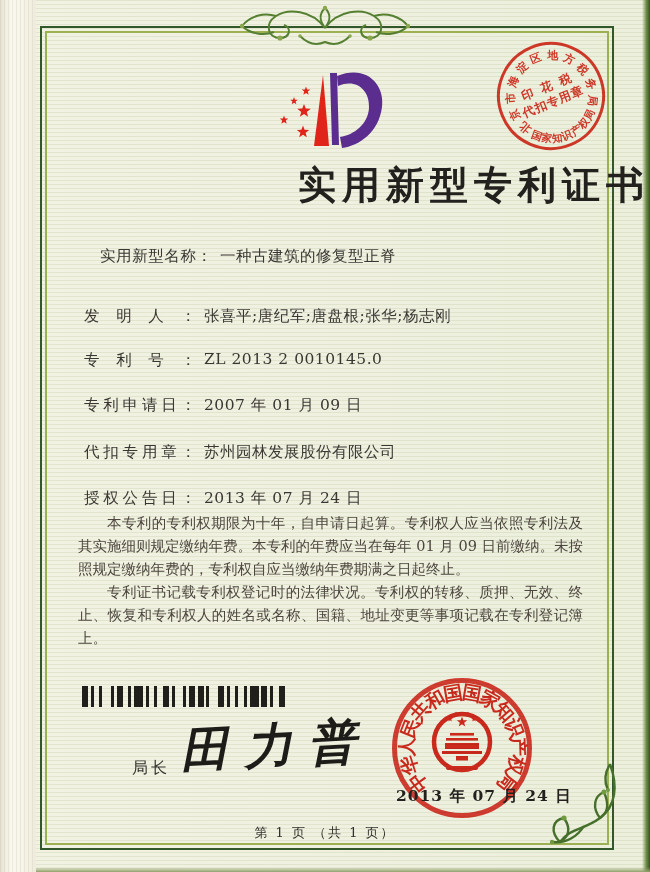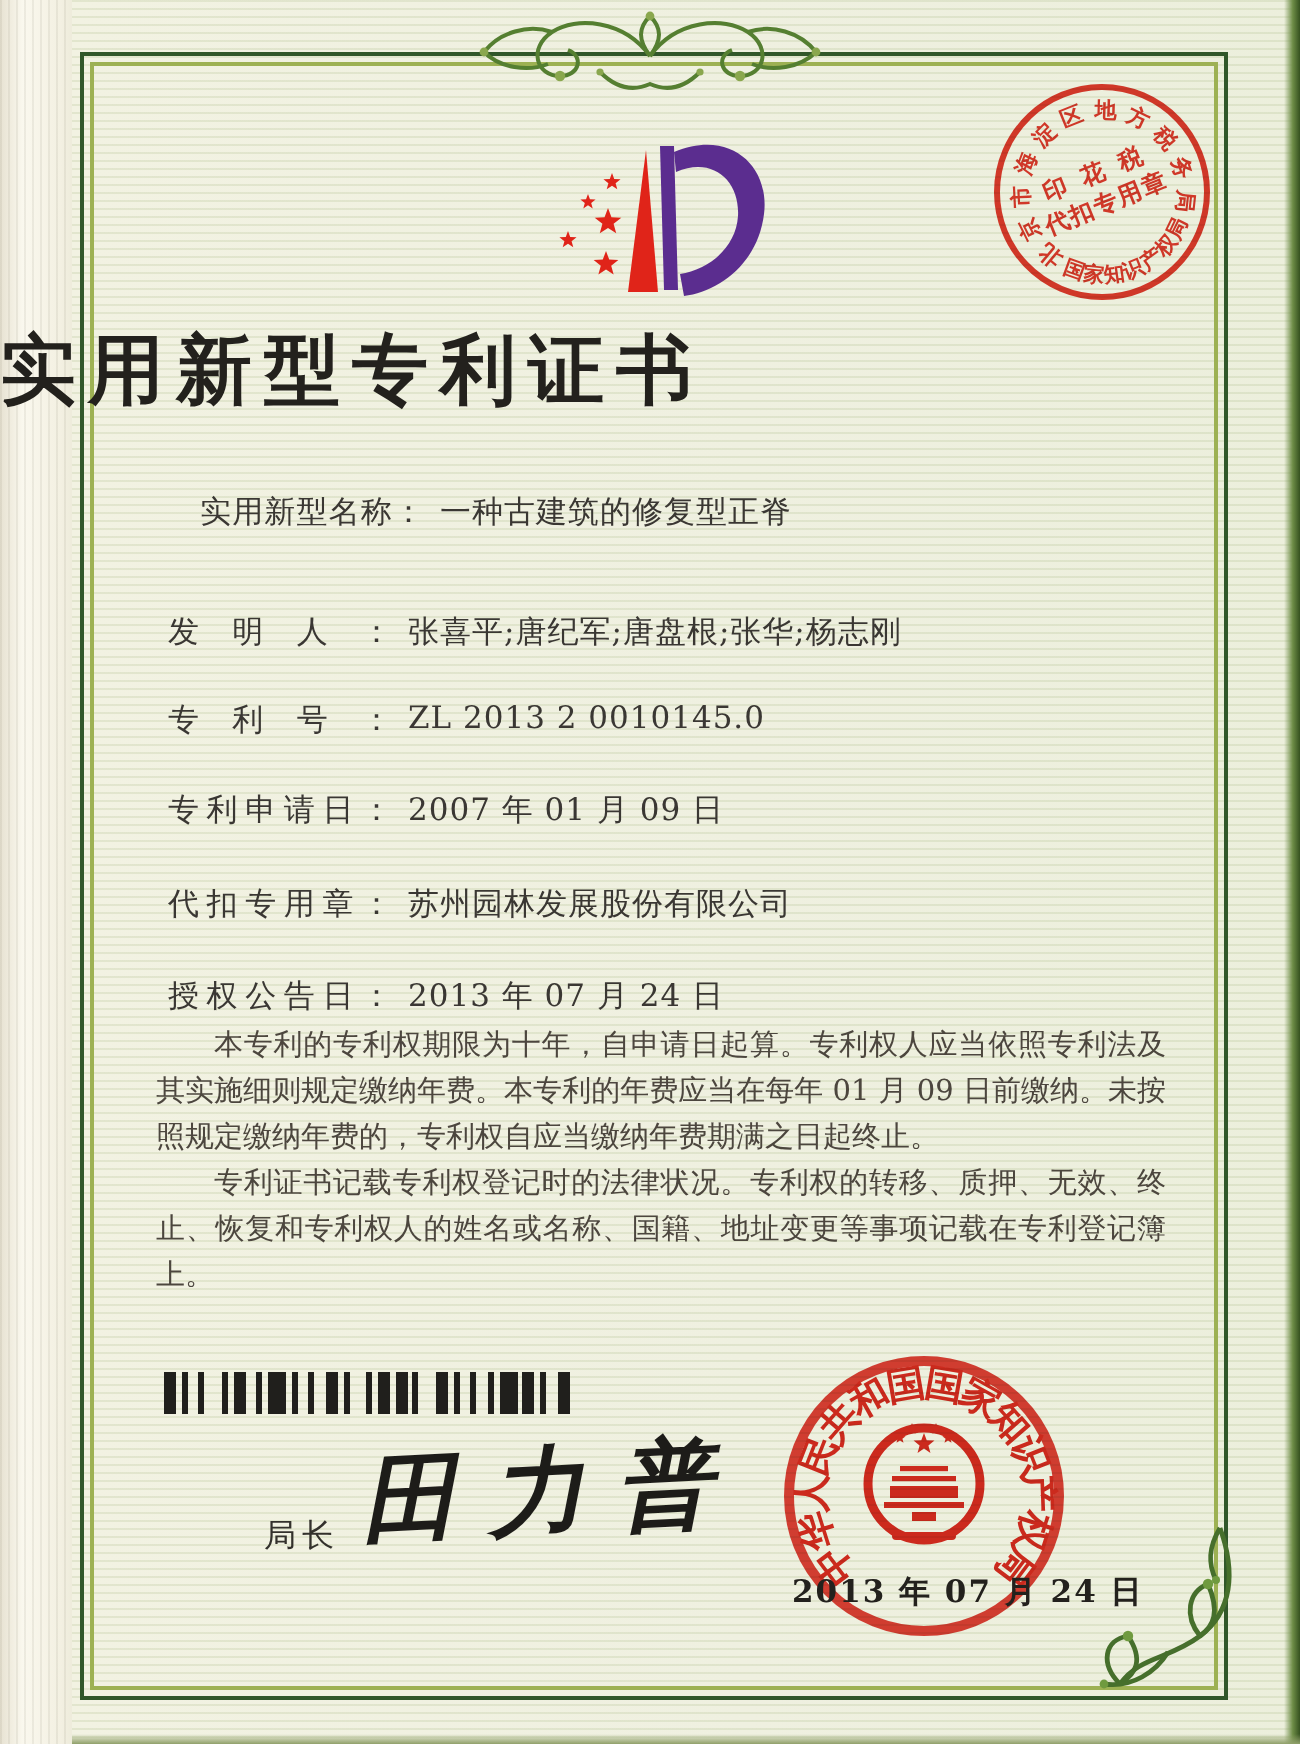--- a/index.html
+++ b/index.html
@@ -64,21 +64,21 @@
   .stamp-line.l2{top:52px;font-size:12px;letter-spacing:1px;}
   
   .ring{position:absolute;left:0;top:0;width:100%;height:100%;}
   .ring-ch{
     position:absolute;left:50%;top:50%;width:1em;height:1em;line-height:1em;
     margin-left:-.5em;margin-top:-.5em;text-align:center;font-weight:bold;
     transform-origin:50% 50%;
   }
   
   .title{
-    position:absolute;left:0;right:0;top:160px;text-align:left;
+    position:absolute;left:0;right:0;top:160px;text-align:right;
     font-size:38px;font-weight:bold;color:#23211d;letter-spacing:6px;
   }
   
   .fields{position:absolute;left:84px;top:246px;width:500px;font-size:15.5px;color:#3a3733;}
   .frow{position:absolute;left:0;white-space:nowrap;}
   .frow .flabel{
     display:inline-block;width:112px;text-align:justify;text-align-last:justify;
     vertical-align:top;
   }
   .frow .fvalue{margin-left:8px;letter-spacing:.5px;}
@@ -319,14 +319,15 @@
       <rect x="12" y="45" width="40" height="3" fill="#d92015"></rect>
       <rect x="26" y="50" width="12" height="4.5" fill="#d92015"></rect>
       <rect x="16" y="60" width="32" height="4" rx="2" fill="#d92015"></rect>
     </svg>
   </div>
   <div class="seal-date">2013 年 07 月 24 日</div>
 
   <div class="sig-label">局长</div>
   <div class="sig-name">田力普</div>
 
+  <div class="footer">第 1 页 （共 1 页）</div>
 
 </div>
 
 </body></html>

